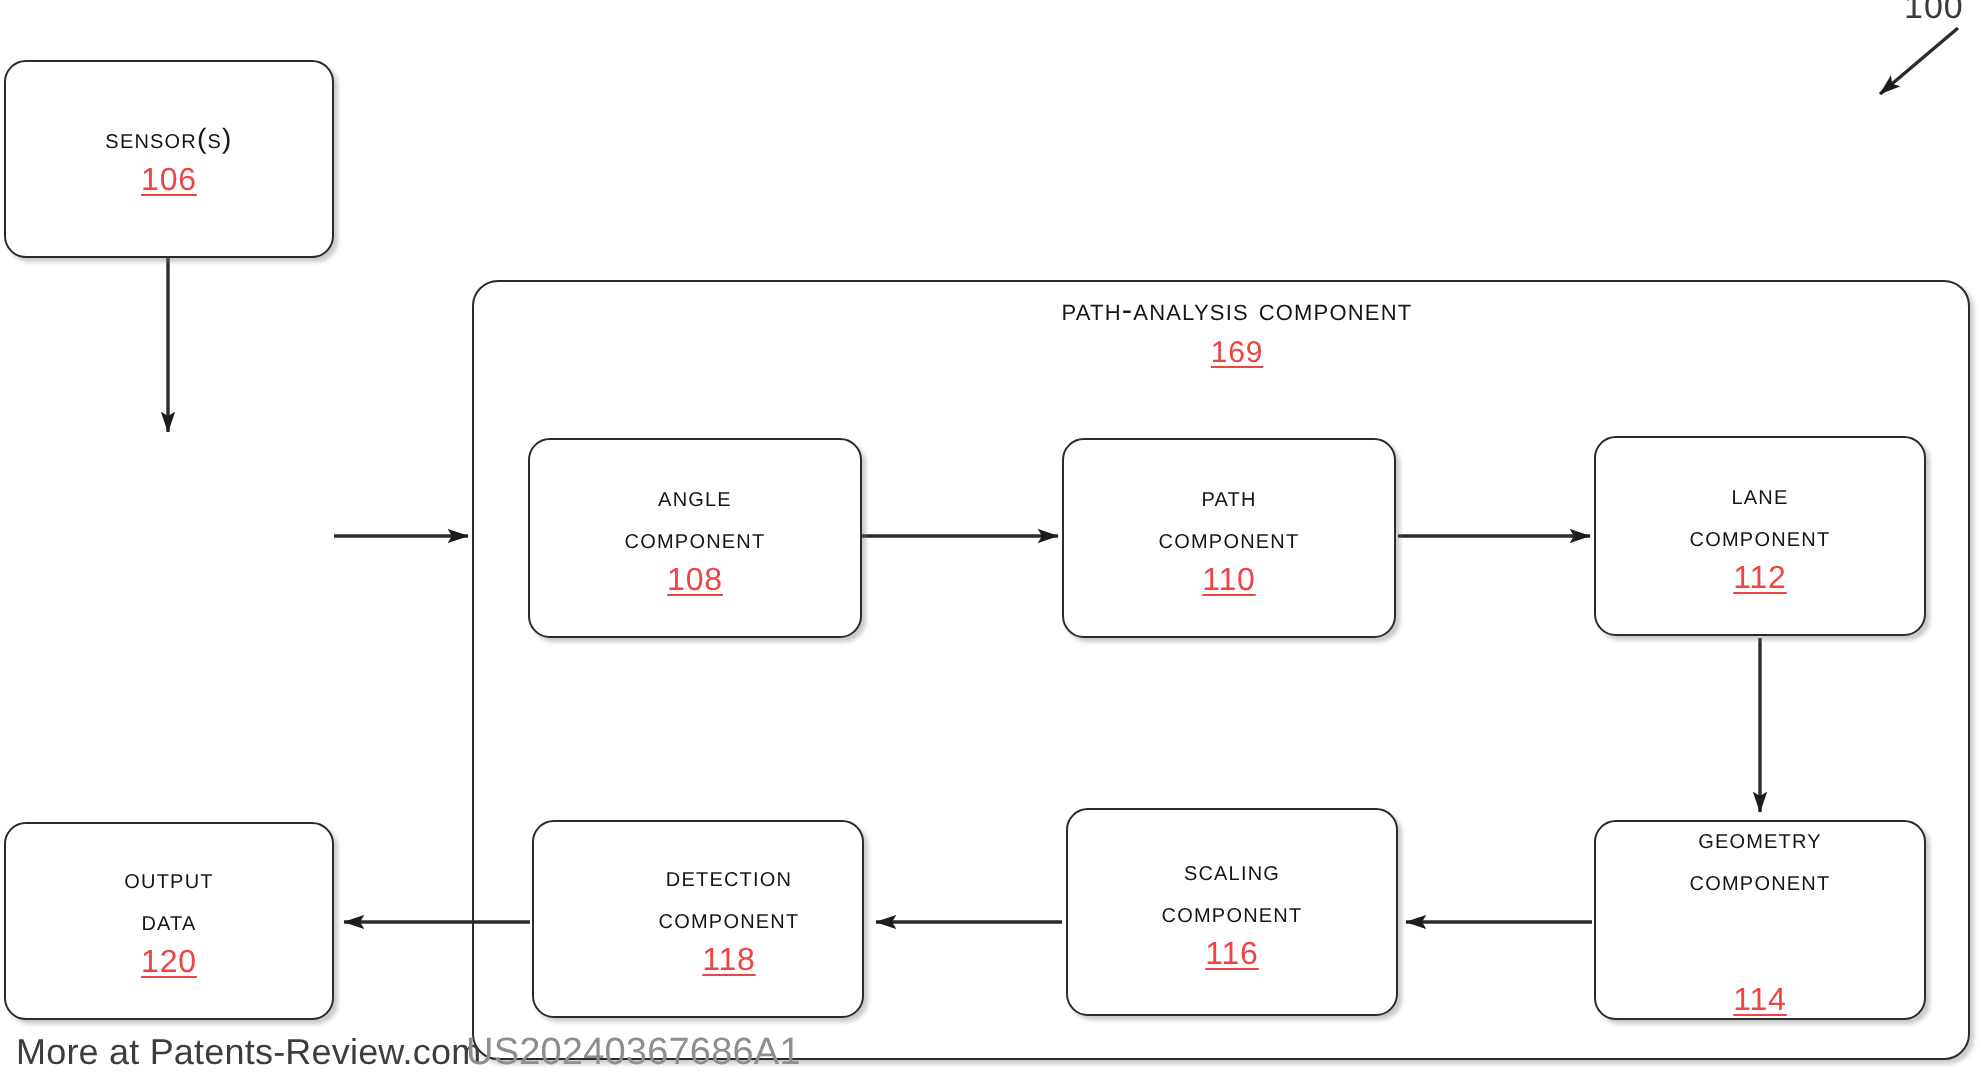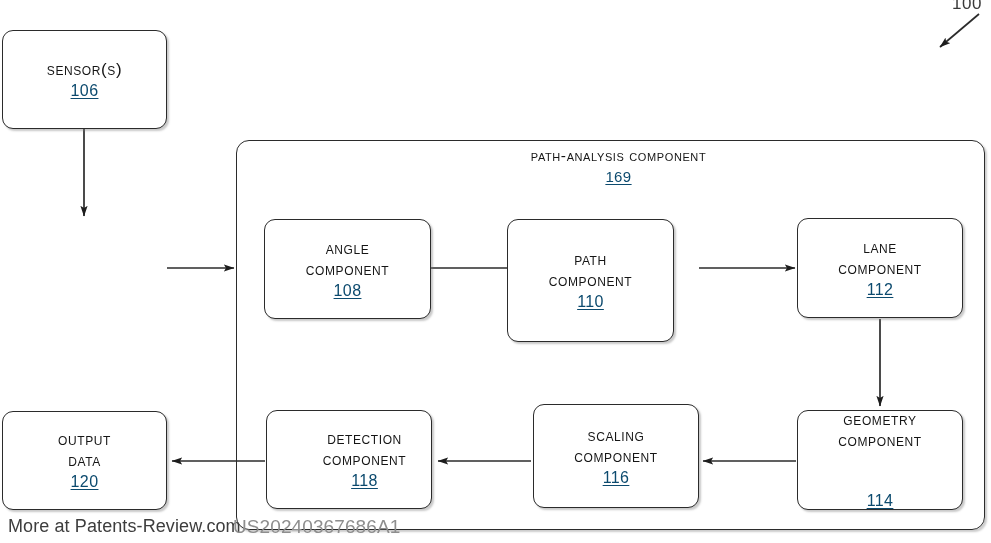--- a/index.html
+++ b/index.html
@@ -34,33 +34,33 @@
     display: flex;
     flex-direction: column;
     align-items: center;
     justify-content: center;
     text-align: center;
     color: #111111;
   }
   .node-label {
     font-variant: small-caps;
     text-transform: lowercase;
-    font-size: 17px;
+    font-size: 14px;
     line-height: 21px;
     letter-spacing: 0.6px;
     color: #151515;
     white-space: pre-line;
   }
   .node-ref {
     font-size: 16px;
     line-height: 20px;
     letter-spacing: 0.4px;
     text-decoration: underline;
     text-underline-offset: 2px;
-    color: #0c4a6e;
+    color: #ef4444;
     margin-top: 1px;
   }
 
   
   #container-box {
     position: absolute;
     left: 236px;
     top: 140px;
     width: 749px;
     height: 390px;
@@ -162,21 +162,21 @@
 Data</div>
     <div class="node-ref">120</div>
   </div>
 
   <div class="node" style="left:264px; top:219px; width:167px; height:100px;">
     <div class="node-label">Angle
 Component</div>
     <div class="node-ref">108</div>
   </div>
 
-  <div class="node" style="left:507px; top:219px; width:167px; height:123px;">
+  <div class="node" style="left:531px; top:219px; width:167px; height:100px;">
     <div class="node-label">Path
 Component</div>
     <div class="node-ref">110</div>
   </div>
 
   <div class="node" style="left:797px; top:218px; width:166px; height:100px;">
     <div class="node-label">Lane
 Component</div>
     <div class="node-ref">112</div>
   </div>

